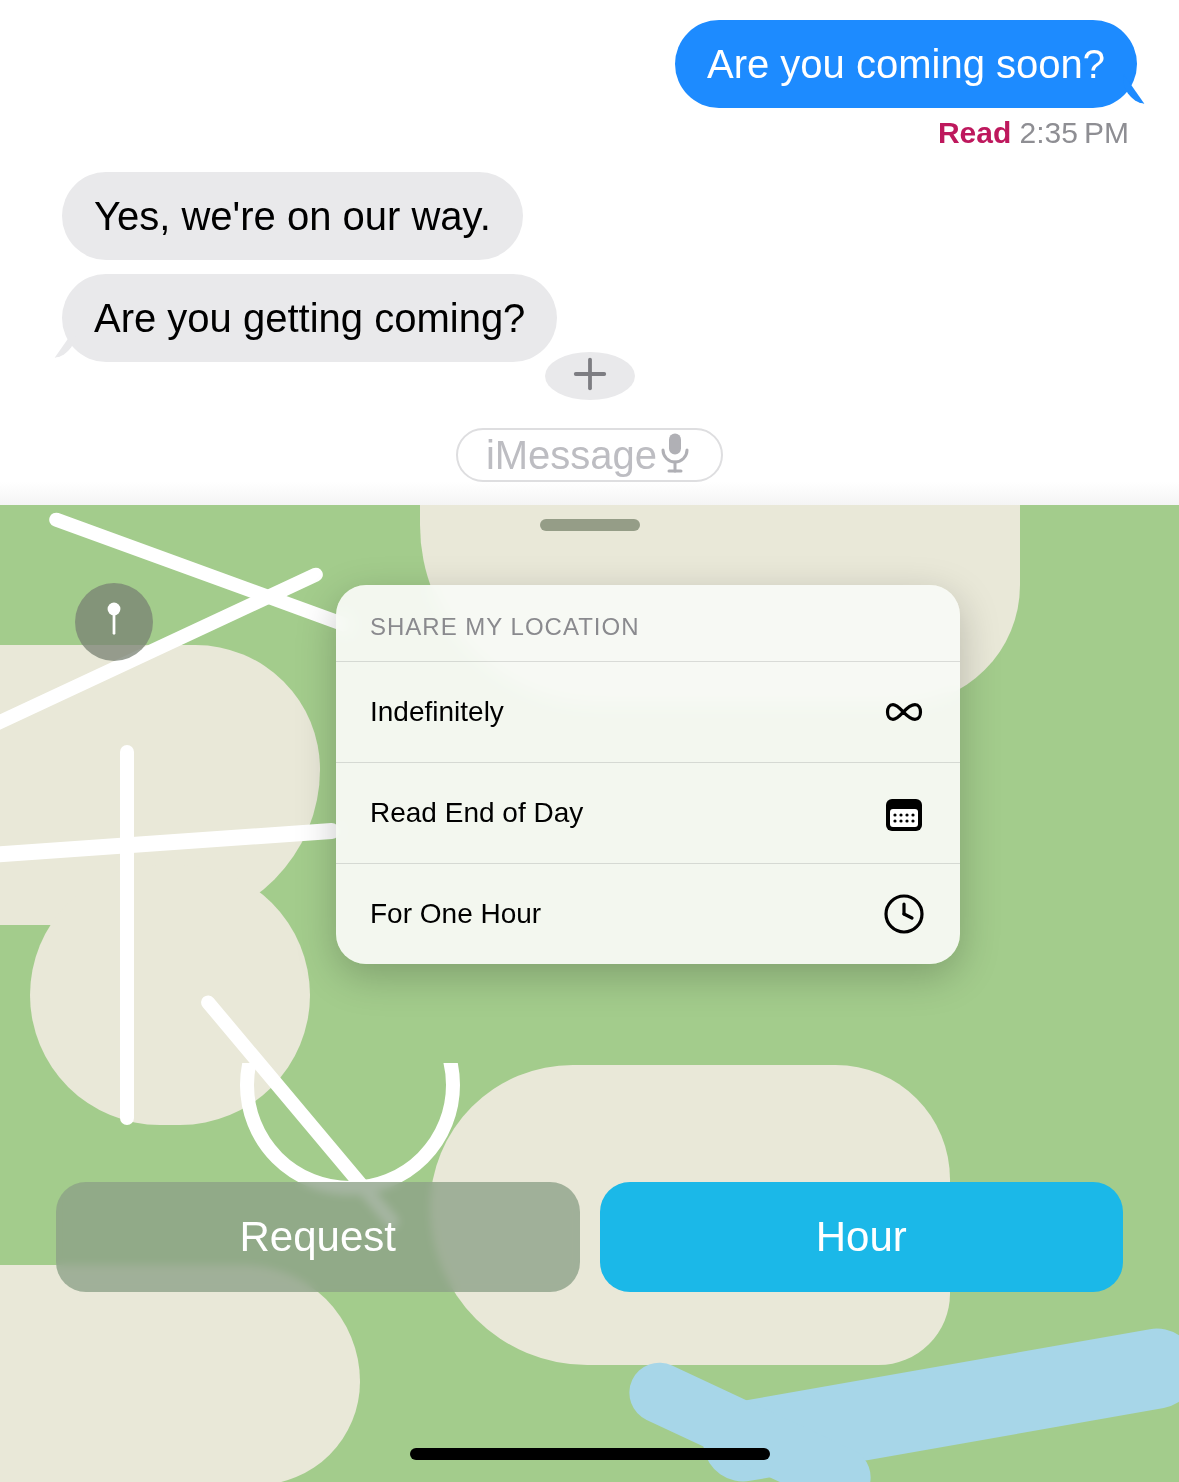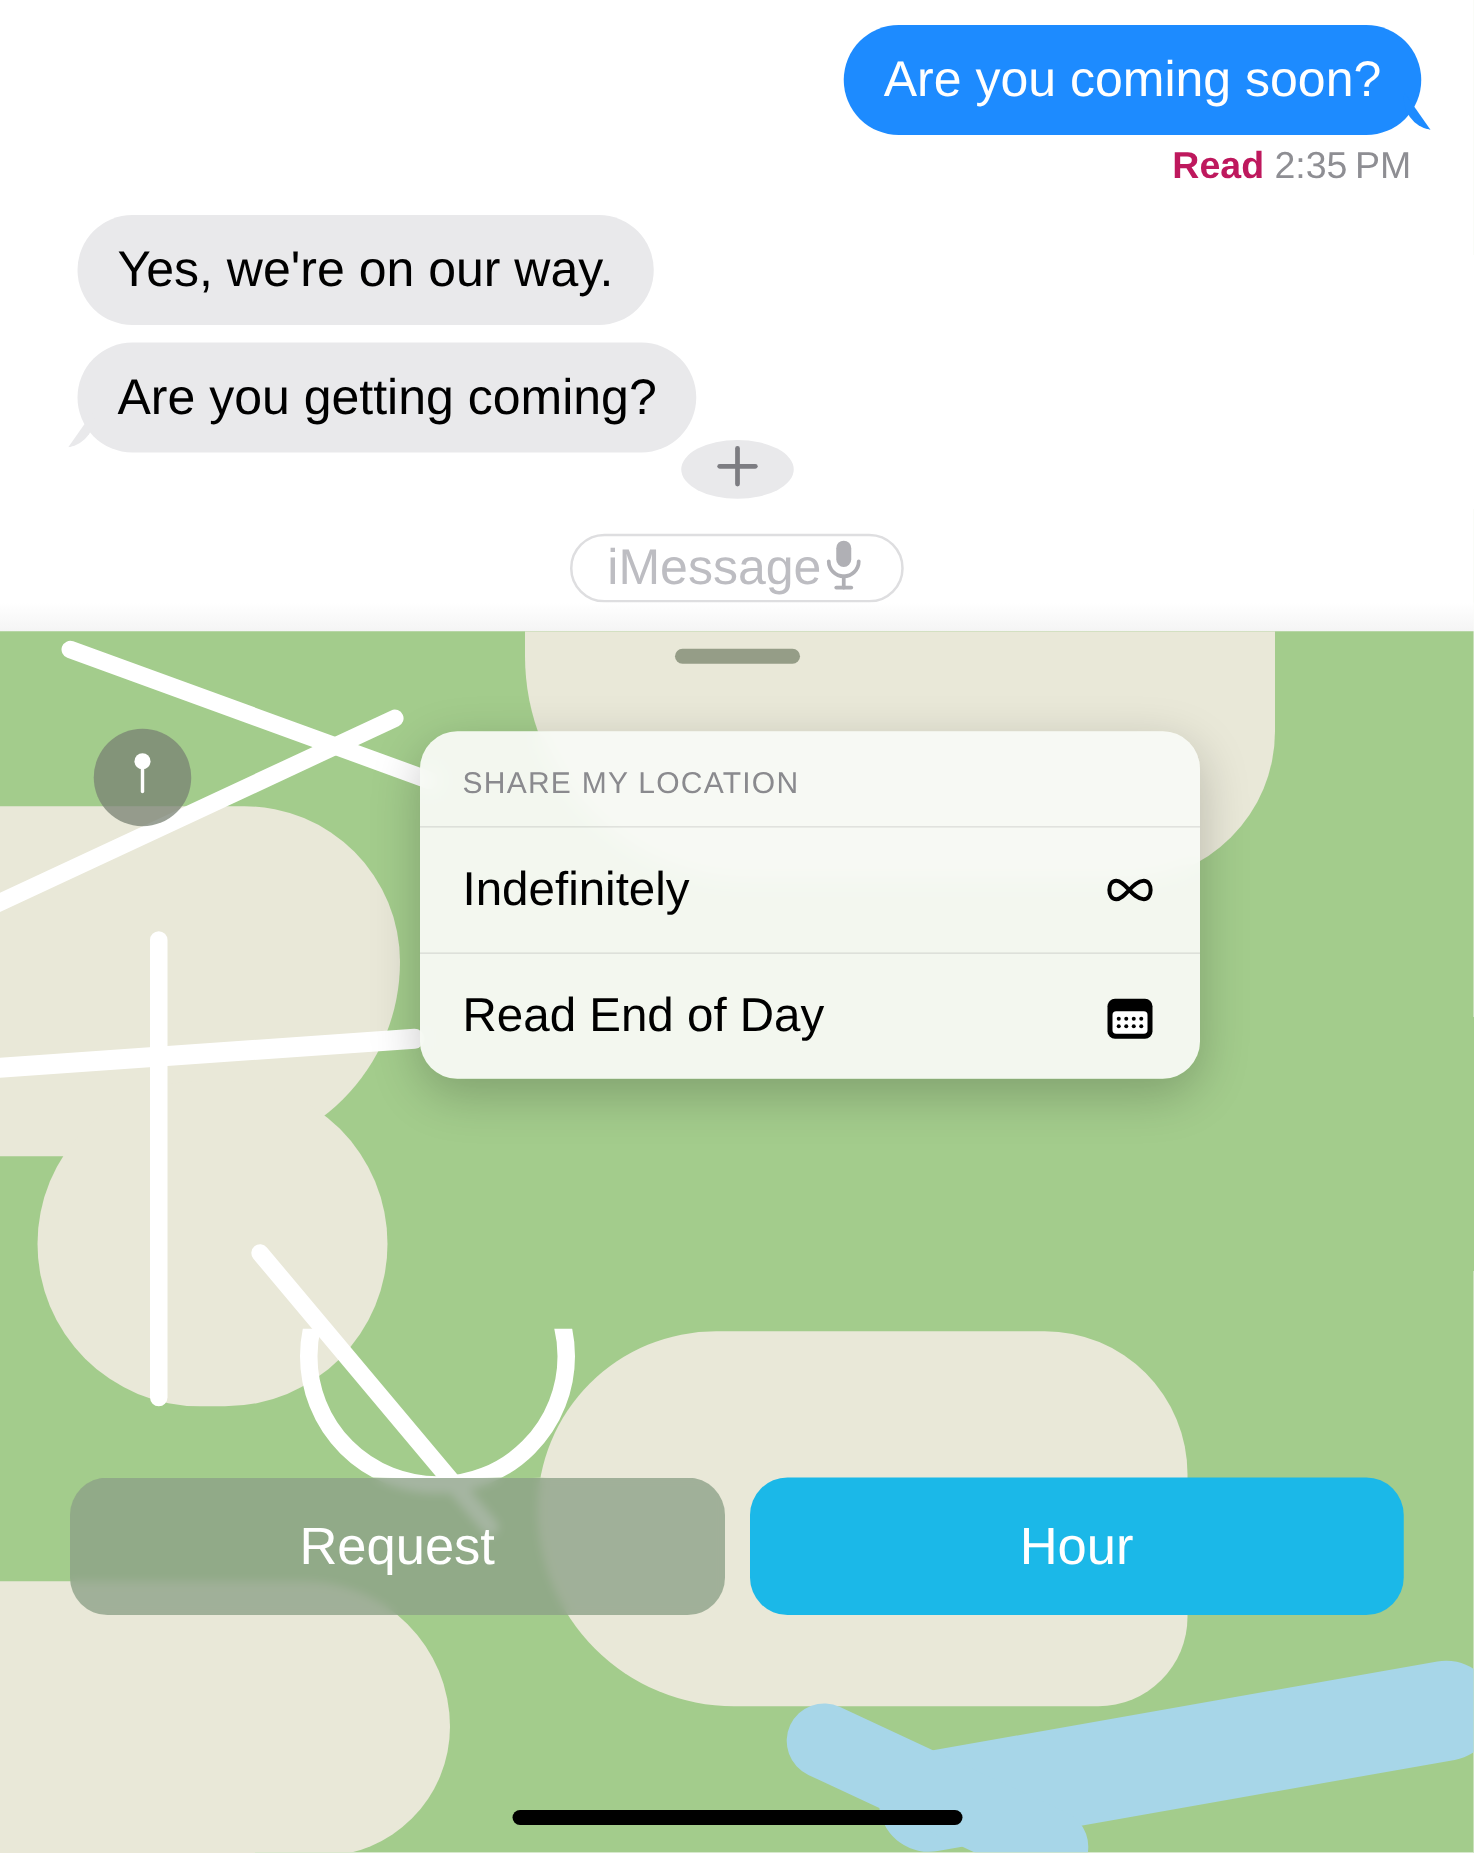--- a/index.html
+++ b/index.html
@@ -41,21 +41,21 @@
   
   .map-panel { position:absolute; left:0; right:0; top:505px; bottom:0; overflow:hidden; background:#a3cc8c;}
   .map-bg { position:absolute; inset:0; }
   .grabber { position:absolute; top:14px; left:50%; transform:translateX(-50%); width:100px; height:12px; border-radius:6px; background:rgba(80,95,70,0.55); }
   .map-pin { position:absolute; top:78px; left:75px; width:78px; height:78px; border-radius:50%; background:rgba(120,130,115,0.75); display:flex; align-items:center; justify-content:center;}
   .map-pin svg{ width:22px; height:40px; }
 
   
   .share-menu { position:absolute; top:80px; left:336px; width:624px; border-radius:30px; background:rgba(248,250,245,0.94); box-shadow:0 12px 40px rgba(0,0,0,0.22); overflow:hidden; backdrop-filter:blur(8px);}
   .share-menu .menu-header{ font-size:24px; letter-spacing:1px; font-weight:500; color:#8a8a8e; padding:28px 34px 20px 34px; border-bottom:1px solid rgba(0,0,0,0.12);}
-  .menu-item { display:flex; align-items:center; justify-content:space-between; padding:28px 34px; font-size:38px; color:#000; border-bottom:1px solid rgba(0,0,0,0.12);}
+  .menu-item { display:flex; align-items:center; justify-content:space-between; padding:28px 34px; font-size:28px; color:#000; border-bottom:1px solid rgba(0,0,0,0.12);}
   .menu-item:last-child{ border-bottom:none; }
   .menu-item .mi-icon svg { width:44px; height:44px; display:block;}
   
   
   .btn-row { position:absolute; left:56px; right:56px; bottom:190px; display:flex; gap:20px; height:110px;}
   .big-button { flex:1; border-radius:30px; display:flex; align-items:center; justify-content:center; font-size:42px; font-weight:500; color:#fff;}
   .big-button.request { background:rgba(140,160,135,0.78); backdrop-filter:blur(4px);}
   .big-button.share   { background:#1bb8e8; }
 
   
@@ -162,20 +162,30 @@
             <circle cx="25" cy="24" r="1.6" fill="#000"></circle>
             <circle cx="31" cy="24" r="1.6" fill="#000"></circle>
           <circle cx="13" cy="30" r="1.6" fill="#000"></circle>
             <circle cx="19" cy="30" r="1.6" fill="#000"></circle>
             <circle cx="25" cy="30" r="1.6" fill="#000"></circle>
             <circle cx="31" cy="30" r="1.6" fill="#000"></circle>
         </svg>
       </span>
     </div>
 
+    <div class="menu-item">
+      <span>For One Hour</span>
+      <span class="mi-icon">
+        <svg viewBox="0 0 44 44" fill="none" stroke="#000" stroke-width="3.2" stroke-linecap="round">
+          <circle cx="22" cy="22" r="18"></circle>
+          <line x1="22" y1="12" x2="22" y2="22"></line>
+          <line x1="22" y1="22" x2="30" y2="26"></line>
+        </svg>
+      </span>
+    </div>
   </div>
 
   <div class="btn-row">
     <div class="big-button request">
       <span>Request</span>
     </div>
     <div class="big-button share">
       <span>Hour</span>
     </div>
   </div>

